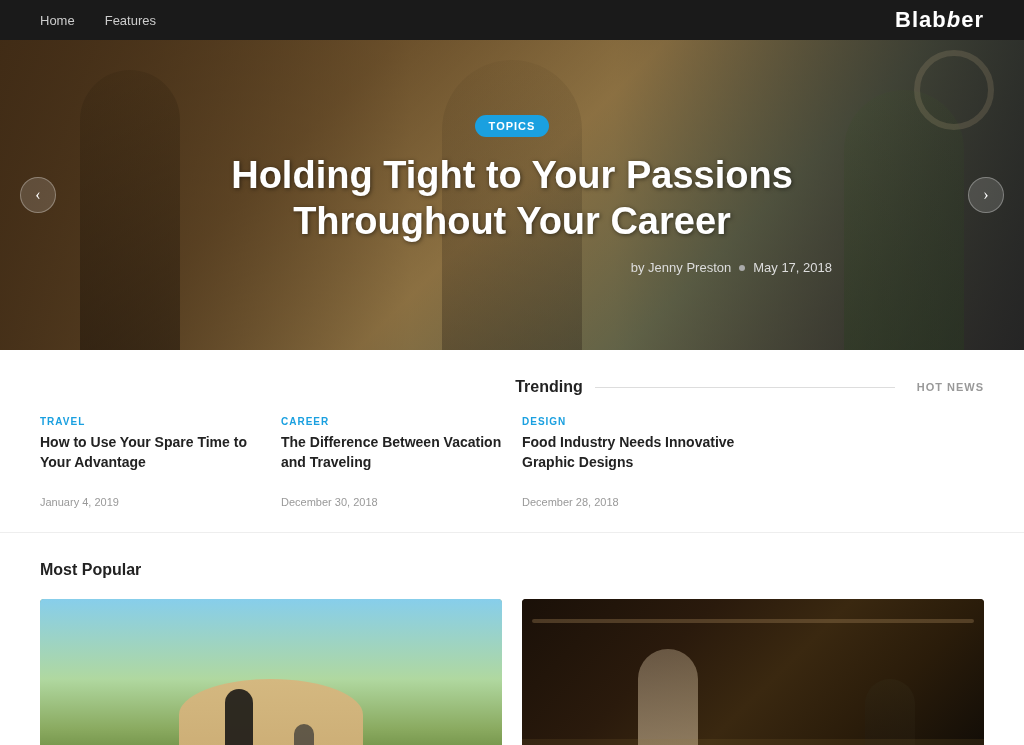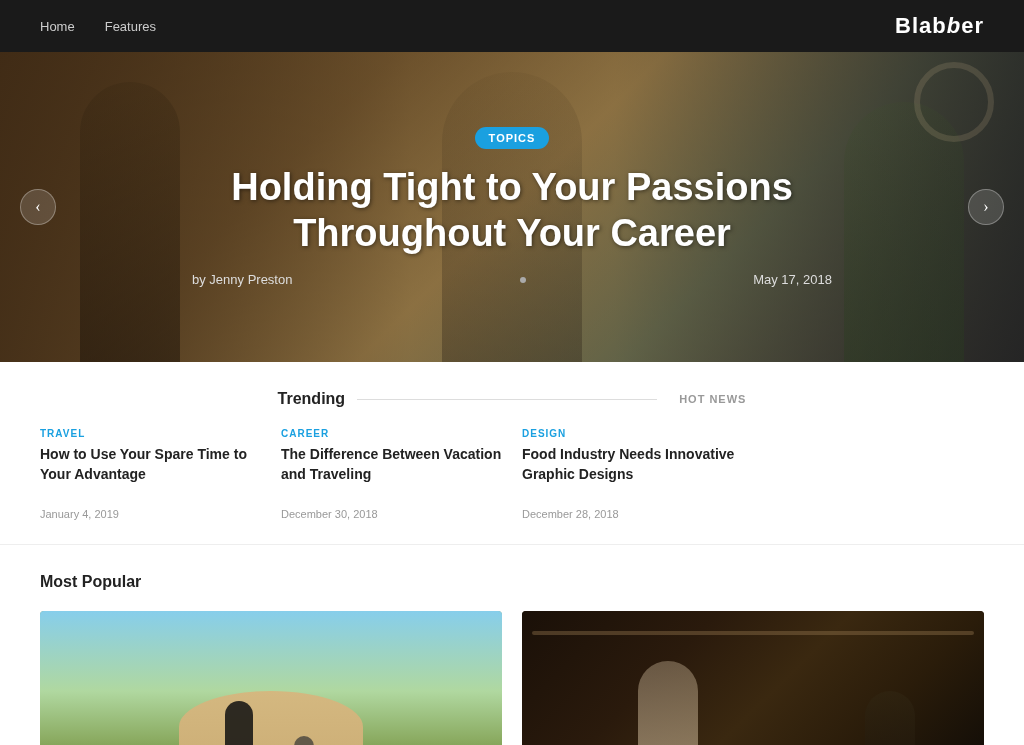--- a/index.html
+++ b/index.html
@@ -1,21 +1,21 @@
 <!DOCTYPE html>
 <html><head>
   <meta charset="utf-8">
   <style>
     * { box-sizing: border-box; margin: 0; padding: 0; }
     body { font-family: 'Georgia', serif; background: #fff; color: #333; width: 1024px; }
 
     
     nav {
       background: #1a1a1a;
-      height: 52px;
+      height: 40px;
       display: flex;
       align-items: center;
       justify-content: space-between;
       padding: 0 40px;
     }
     .nav-links { display: flex; gap: 30px; align-items: center; }
     .nav-link {
       color: #ccc;
       font-size: 13px;
       font-family: Arial, sans-serif;
@@ -80,21 +80,21 @@
       line-height: 1.2;
       text-shadow: 1px 1px 4px rgba(0,0,0,0.5);
       margin-bottom: 16px;
     }
     .hero-meta {
       font-size: 13px;
       font-family: Arial, sans-serif;
       color: #ddd;
       display: flex;
       align-items: center;
-      justify-content: space-between;
+      justify-content: flex-end;
       gap: 8px;
     }
     .hero-meta-dot {
       width: 6px;
       height: 6px;
       background: #aaa;
       border-radius: 50%;
       display: inline-block;
     }
     .hero-arrow {
@@ -118,21 +118,21 @@
     .hero-arrow-right { right: 20px; }
 
     
     .trending-section {
       padding: 28px 40px 24px;
       border-bottom: 1px solid #eee;
     }
     .trending-header {
       display: flex;
       align-items: center;
-      justify-content: center;
+      justify-content: flex-end;
       margin-bottom: 20px;
     }
     .trending-title {
       font-size: 16px;
       font-weight: bold;
       font-family: Arial, sans-serif;
       color: #222;
       display: flex;
       align-items: center;
       gap: 12px;

